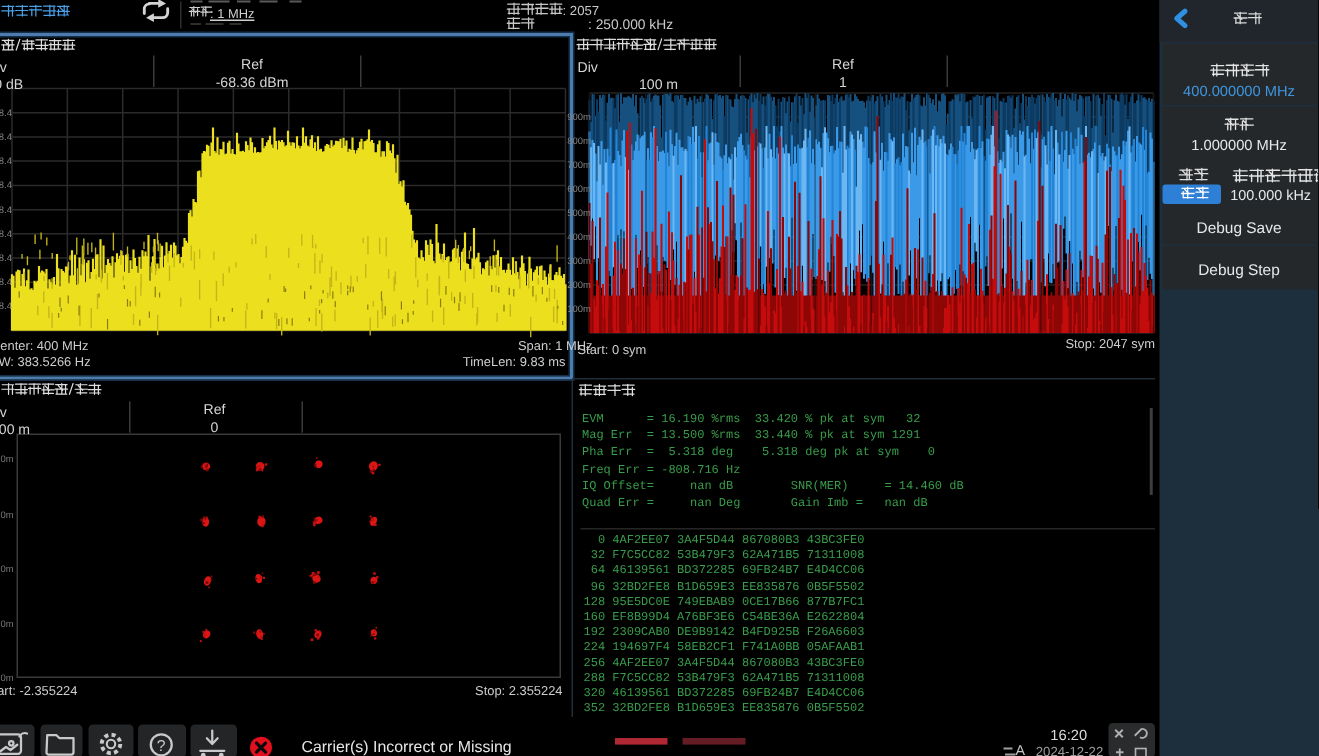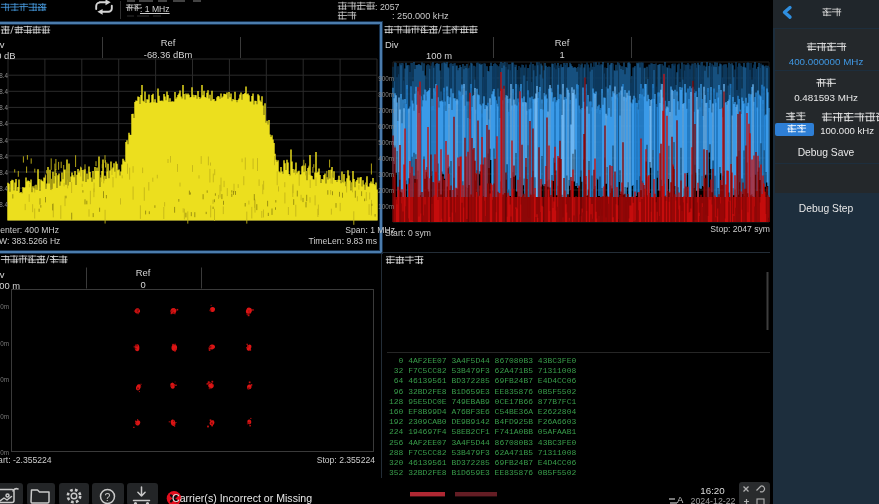--- a/index.html
+++ b/index.html
@@ -280,32 +280,38 @@
     <div style="position:absolute;left:-6px;top:279.5px;font:9.4px 'Liberation Sans',sans-serif;color:#d5d5d5;white-space:pre;">500 m</div>
     <div style="position:absolute;left:143px;top:267px;font:9.4px 'Liberation Sans',sans-serif;color:#d5d5d5;white-space:pre;transform:translateX(-50%);">Ref</div>
     <div style="position:absolute;left:143px;top:278.5px;font:9.4px 'Liberation Sans',sans-serif;color:#d5d5d5;white-space:pre;transform:translateX(-50%);">0</div>
     <div style="position:absolute;left:9px;top:303.0px;font:6.3px 'Liberation Sans',sans-serif;color:#777;white-space:pre;transform:translateX(-100%);">0m</div>
     <div style="position:absolute;left:9px;top:339.5px;font:6.3px 'Liberation Sans',sans-serif;color:#777;white-space:pre;transform:translateX(-100%);">0m</div>
     <div style="position:absolute;left:9px;top:376.0px;font:6.3px 'Liberation Sans',sans-serif;color:#777;white-space:pre;transform:translateX(-100%);">0m</div>
     <div style="position:absolute;left:9px;top:412.5px;font:6.3px 'Liberation Sans',sans-serif;color:#777;white-space:pre;transform:translateX(-100%);">0m</div>
     <div style="position:absolute;left:9px;top:449.0px;font:6.3px 'Liberation Sans',sans-serif;color:#777;white-space:pre;transform:translateX(-100%);">0m</div>
     <div style="position:absolute;left:-10px;top:455px;font:8.6px 'Liberation Sans',sans-serif;color:#cdcdcd;white-space:pre;">Start: -2.355224</div>
     <div style="position:absolute;left:375px;top:455px;font:8.6px 'Liberation Sans',sans-serif;color:#cdcdcd;white-space:pre;transform:translateX(-100%);">Stop: 2.355224</div>
+    <div style="position:absolute;left:388px;top:273.5px;font:8px 'Liberation Mono',monospace;line-height:11.35px;color:#389c4a;white-space:pre">EVM      = 16.190 %rms  33.420 % pk at sym   32
+Mag Err  = 13.500 %rms  33.440 % pk at sym 1291
+Pha Err  =  5.318 deg    5.318 deg pk at sym    0
+Freq Err = -808.716 Hz
+IQ Offset=     nan dB        SNR(MER)     = 14.460 dB
+Quad Err =     nan Deg       Gain Imb =   nan dB</div>
     <div style="position:absolute;left:389px;top:356px;font:8.0px 'Liberation Mono',monospace;line-height:10.2px;color:#389c4a;white-space:pre">  0 4AF2EE07 3A4F5D44 867080B3 43BC3FE0
  32 F7C5CC82 53B479F3 62A471B5 71311008
  64 46139561 BD372285 69FB24B7 E4D4CC06
  96 32BD2FE8 B1D659E3 EE835876 0B5F5502
 128 95E5DC0E 749EBAB9 0CE17B66 877B7FC1
 160 EF8B99D4 A76BF3E6 C54BE36A E2622804
 192 2309CAB0 DE9B9142 B4FD925B F26A6603
 224 194697F4 58EB2CF1 F741A0BB 05AFAAB1
 256 4AF2EE07 3A4F5D44 867080B3 43BC3FE0
 288 F7C5CC82 53B479F3 62A471B5 71311008
 320 46139561 BD372285 69FB24B7 E4D4CC06
 352 32BD2FE8 B1D659E3 EE835876 0B5F5502</div>
-    <div style="position:absolute;left:172px;top:492px;font:10.6px 'Liberation Sans',sans-serif;color:#e6e6e6;white-space:pre;">Carrier(s) Incorrect or Missing</div>
+    <div style="position:absolute;left:201px;top:492px;font:10.6px 'Liberation Sans',sans-serif;color:#e6e6e6;white-space:pre;">Carrier(s) Incorrect or Missing</div>
     <div style="position:absolute;left:712.5px;top:484.5px;font:9.8px 'Liberation Sans',sans-serif;color:#dadada;white-space:pre;transform:translateX(-50%);">16:20</div>
     <div style="position:absolute;left:713px;top:495.5px;font:8.8px 'Liberation Sans',sans-serif;color:#9a9a9a;white-space:pre;transform:translateX(-50%);">2024-12-22</div>
     <div style="position:absolute;left:826px;top:55.5px;font:9.8px 'Liberation Sans',sans-serif;color:#3f96e0;white-space:pre;transform:translateX(-50%);">400.000000 MHz</div>
-    <div style="position:absolute;left:826px;top:91.5px;font:9.8px 'Liberation Sans',sans-serif;color:#e8e8e8;white-space:pre;transform:translateX(-50%);">0.481593 MHz</div>
+    <div style="position:absolute;left:826px;top:91.5px;font:9.8px 'Liberation Sans',sans-serif;color:#e8e8e8;white-space:pre;transform:translateX(-50%);">1.000000 MHz</div>
     <div style="position:absolute;left:874px;top:125px;font:9.6px 'Liberation Sans',sans-serif;color:#e8e8e8;white-space:pre;transform:translateX(-100%);">100.000 kHz</div>
     <div style="position:absolute;left:826px;top:146.5px;font:10.3px 'Liberation Sans',sans-serif;color:#e8e8e8;white-space:pre;transform:translateX(-50%);">Debug Save</div>
-    <div style="position:absolute;left:826px;top:175px;font:10.3px 'Liberation Sans',sans-serif;color:#e8e8e8;white-space:pre;transform:translateX(-50%);margin-top:28px;">Debug Step</div>
+    <div style="position:absolute;left:826px;top:175px;font:10.3px 'Liberation Sans',sans-serif;color:#e8e8e8;white-space:pre;transform:translateX(-50%);">Debug Step</div>
 </div>
 </body></html>

